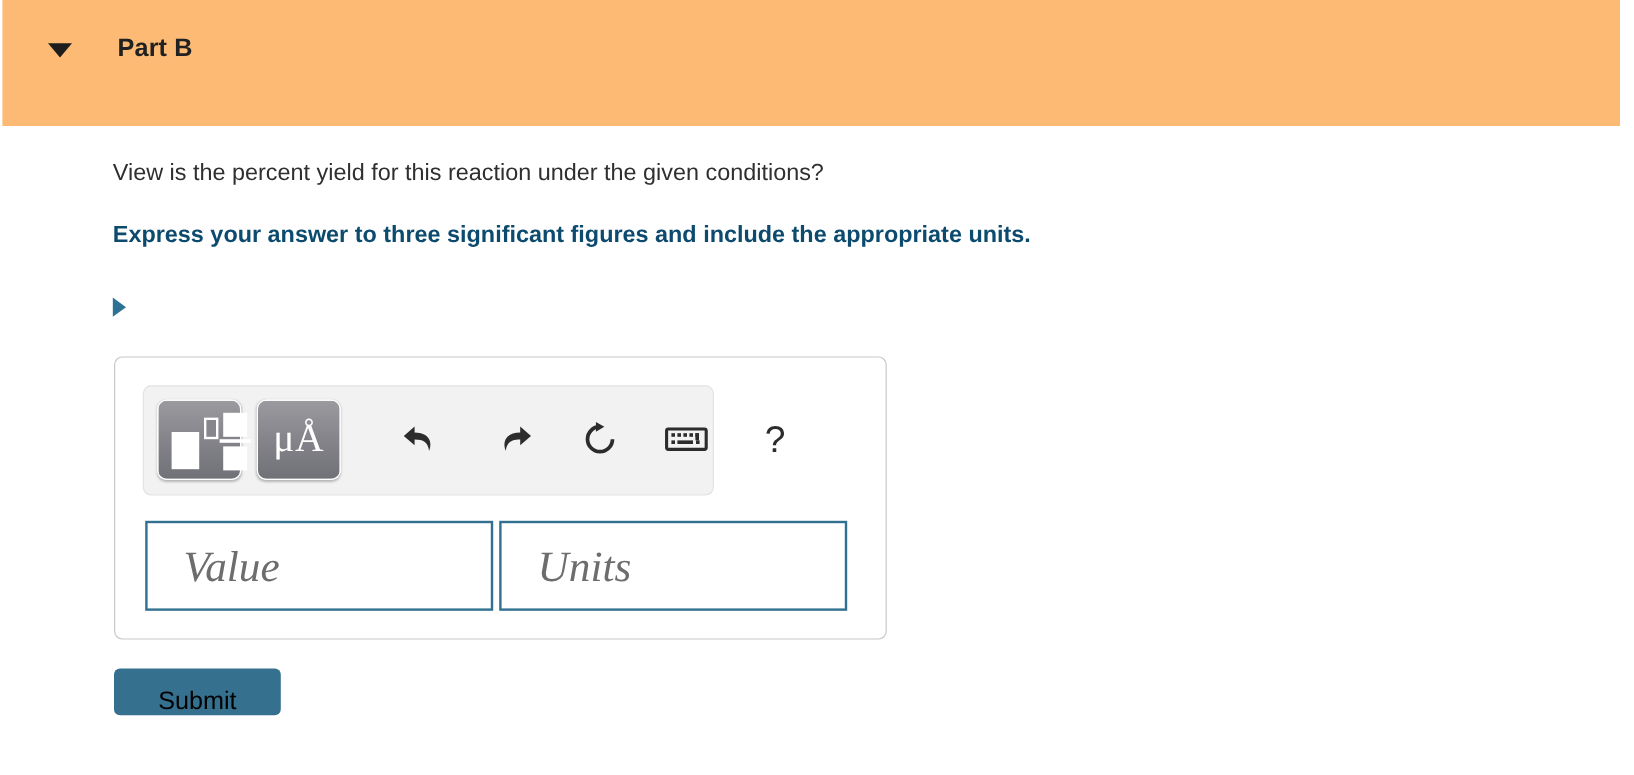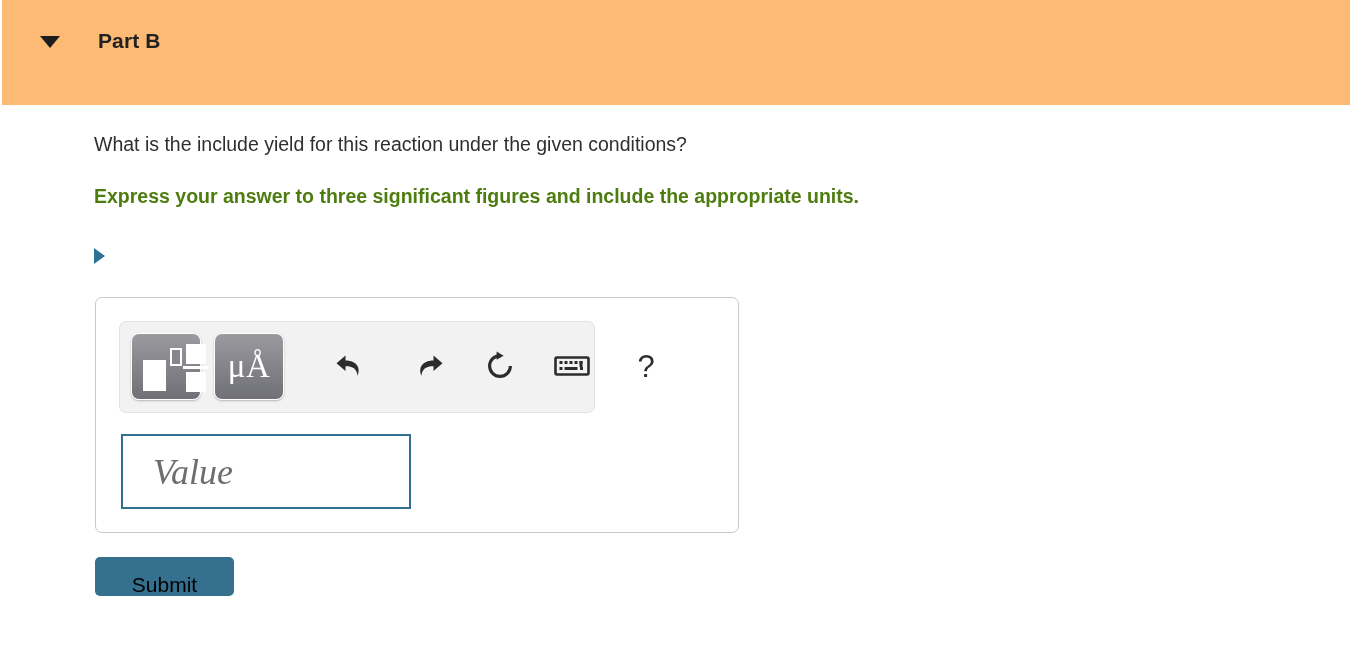--- a/index.html
+++ b/index.html
@@ -63,21 +63,21 @@
     font-size: 19.5px;
     color: #2f2f2f;
     line-height: 28px;
   }
   .question-instruction {
     position: absolute;
     left: 94px;
     top: 182px;
     font-size: 19.5px;
     font-weight: bold;
-    color: #4d7c0f;
+    color: #0c4a6e;
     line-height: 28px;
   }
 
   
   .hints-row {
     position: absolute;
     left: 94px;
     top: 243px;
     height: 26px;
     display: flex;
@@ -259,21 +259,21 @@
 </head>
 <body>
 
 <div class="part-header">
   <div class="part-toggle">
     <span class="caret-down"></span>
   </div>
   <div class="part-title">Part B</div>
 </div>
 
-<div class="question-text">What is the include yield for this reaction under the given conditions?</div>
+<div class="question-text">View is the percent yield for this reaction under the given conditions?</div>
 <div class="question-instruction">Express your answer to three significant figures and include the appropriate units.</div>
 
 <div class="hints-row">
   <span class="caret-right"></span>
 </div>
 
 <div class="answer-panel">
 
   <div class="answer-toolbar">
 
@@ -331,16 +331,17 @@
       </span>
     </div>
 
     <div class="icon-btn icon-help">
       <span class="help-glyph">?</span>
     </div>
 
   </div>
 
   <input class="answer-field field-value" type="text" placeholder="Value" style="">
+  <input class="answer-field field-units" type="text" placeholder="Units" style="">
 
 </div>
 
 <button class="submit-button">Submit</button>
 
 </body></html>

